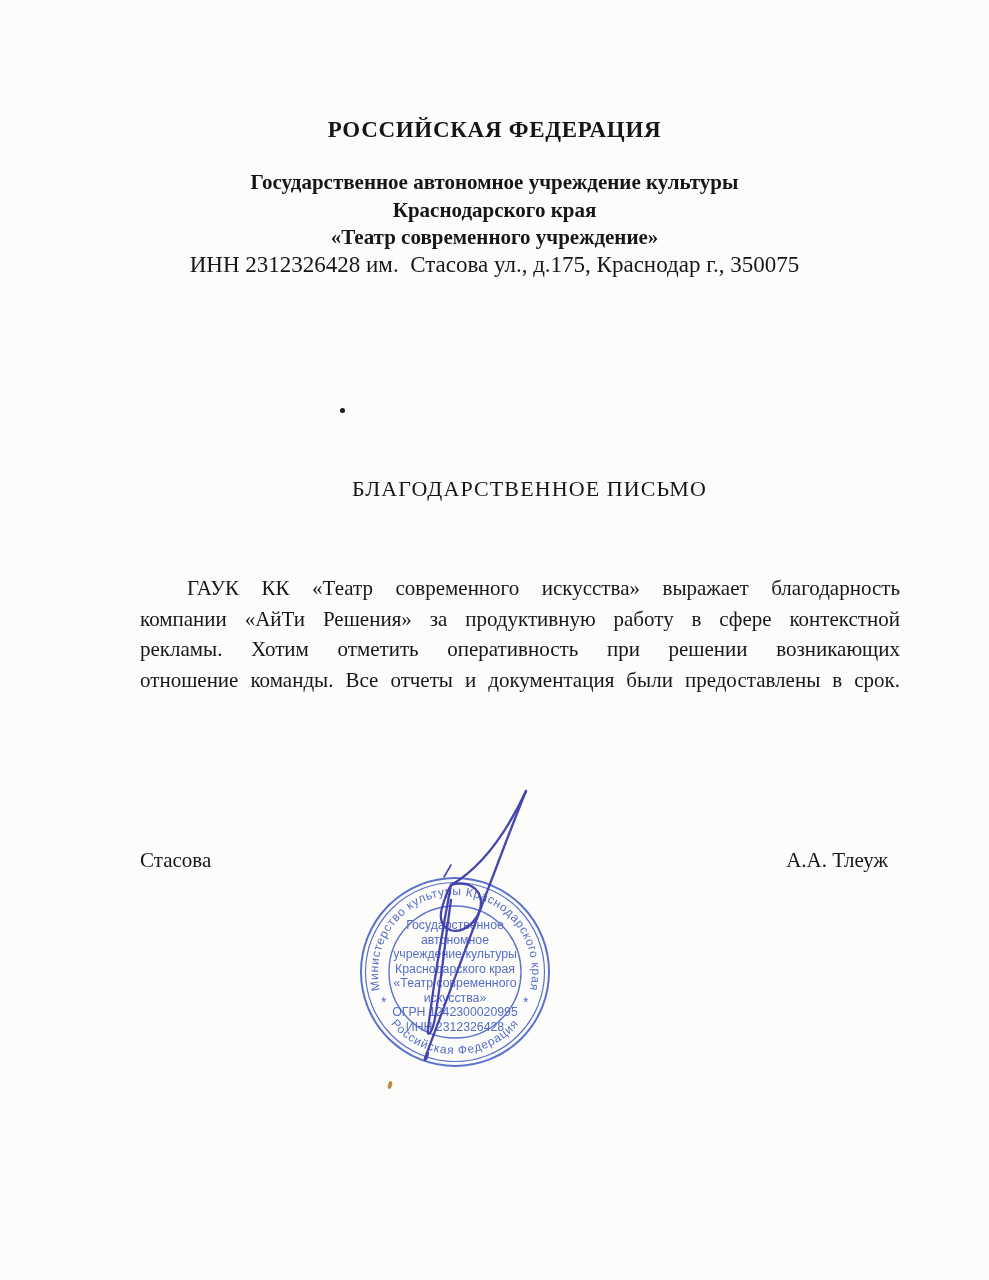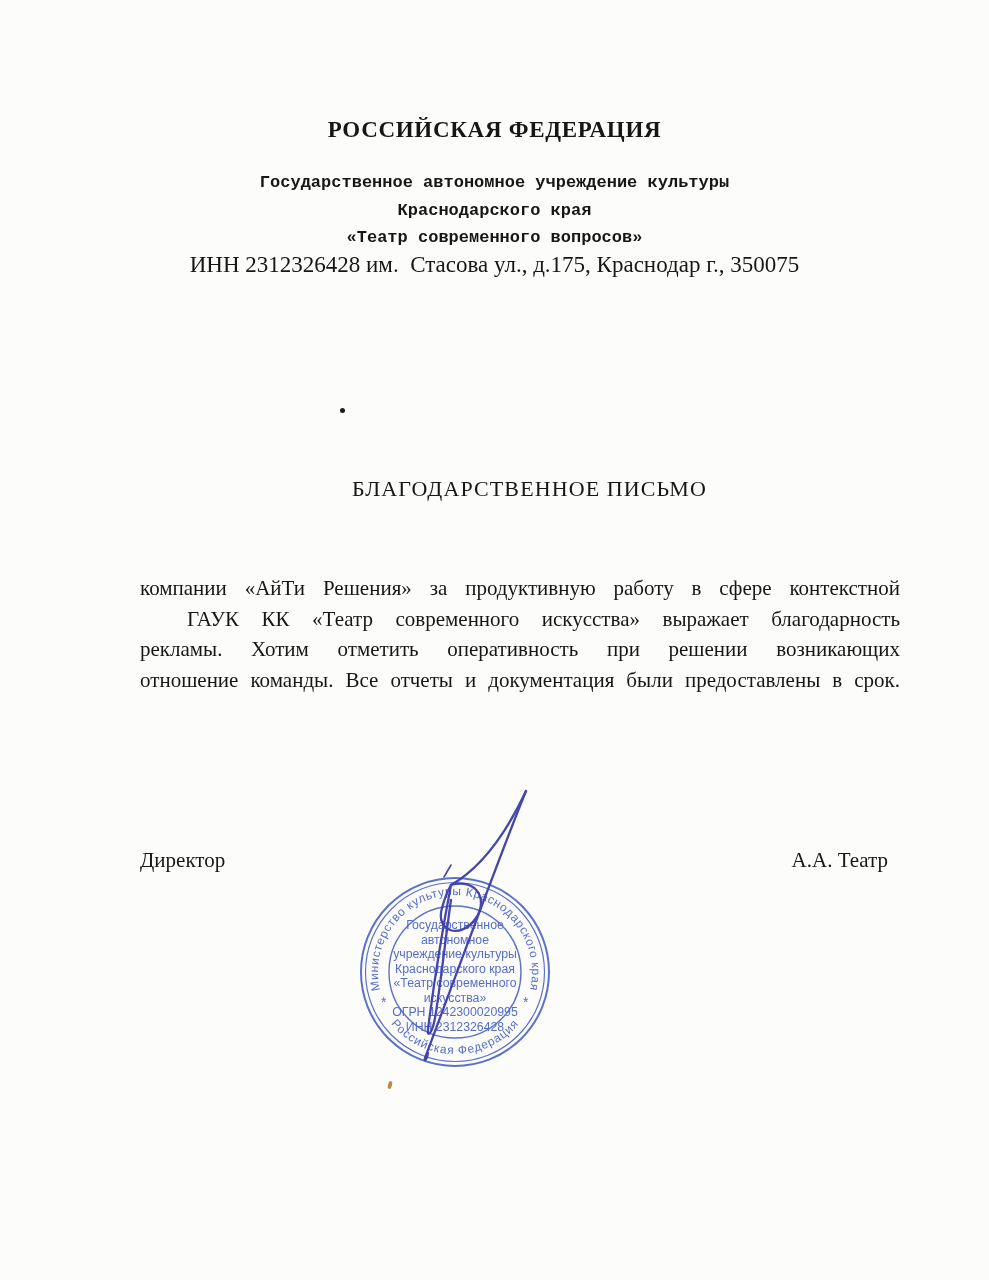--- a/index.html
+++ b/index.html
@@ -19,24 +19,23 @@
     top: 117px; left: 0; width: 100%;
     text-align: center;
   }
   .lh-country {
     font-size: 23px;
     font-weight: bold;
     letter-spacing: 0.7px;
     margin-bottom: 26px;
   }
   .lh-org {
-    font-size: 17px;
+    font-size: 21px;
     font-weight: bold;
     line-height: 27.5px;
-    font-family: Liberation Mono, monospace;
   }
   .lh-addr {
     font-size: 23px;
     line-height: 25.5px;
   }
 
   
   .dot-artifact {
     position: absolute;
     left: 340px; top: 408px;
@@ -107,38 +106,38 @@
 </style>
 </head>
 <body>
 
 <div class="page">
 
   <header class="letterhead">
     <div class="lh-country">РОССИЙСКАЯ ФЕДЕРАЦИЯ</div>
     <div class="lh-org">Государственное автономное учреждение культуры</div>
     <div class="lh-org">Краснодарского края</div>
-    <div class="lh-org">«Театр современного вопросов»</div>
+    <div class="lh-org">«Театр современного учреждение»</div>
     <div class="lh-addr">ИНН 2312326428 им.&nbsp; Стасова ул., д.175, Краснодар г., 350075</div>
   </header>
 
   <span class="dot-artifact"></span>
 
   <h1 class="letter-title">БЛАГОДАРСТВЕННОЕ ПИСЬМО</h1>
 
   <div class="letter-body">
+    <div class="bline indent">ГАУК КК «Театр современного искусства» выражает благодарность</div>
     <div class="bline">компании «АйТи Решения» за продуктивную работу в сфере контекстной</div>
-    <div class="bline indent">ГАУК КК «Театр современного искусства» выражает благодарность</div>
     <div class="bline">рекламы. Хотим отметить оперативность при решении возникающих</div>
     <div class="bline">отношение команды. Все отчеты и документация были предоставлены в срок.</div>
   </div>
 
   <div class="sig-row">
-    <span>Директор</span>
-    <span>А.А. Театр</span>
+    <span>Стасова</span>
+    <span>А.А. Тлеуж</span>
   </div>
 
   <svg class="stamp-svg" width="196" height="196" viewBox="0 0 196 196">
     <g fill="none" stroke="#4f68c8">
       <circle cx="98" cy="98" r="94" stroke-width="2"></circle>
       <circle cx="98" cy="98" r="89.5" stroke-width="1.2"></circle>
       <circle cx="98" cy="98" r="66" stroke-width="1.4"></circle>
     </g>
     <defs>
       <path id="arcTop" d="M 25.6 124.3 A 77 77 0 1 1 170.4 124.3" fill="none"></path>

